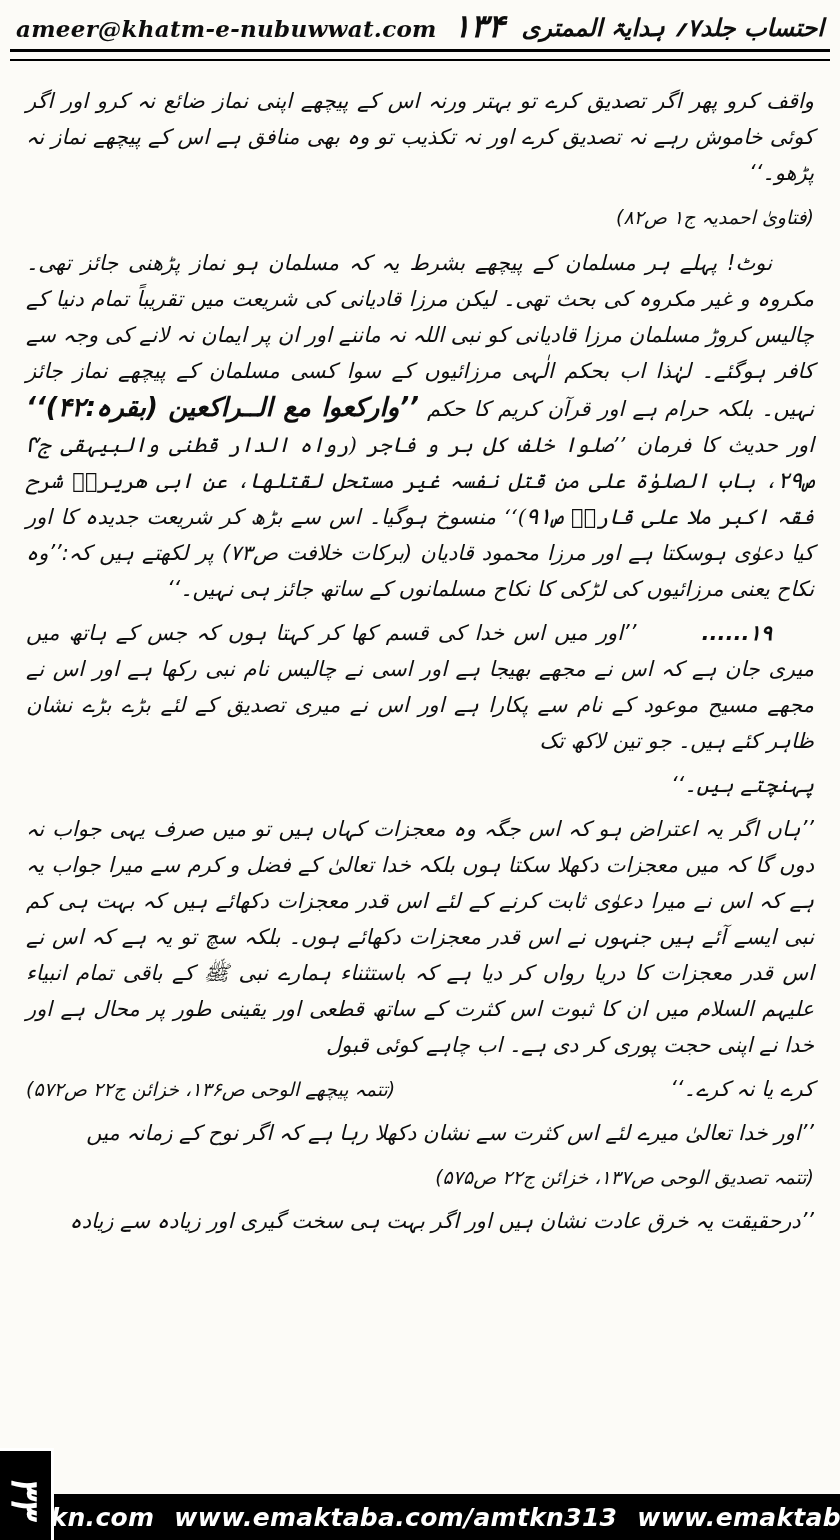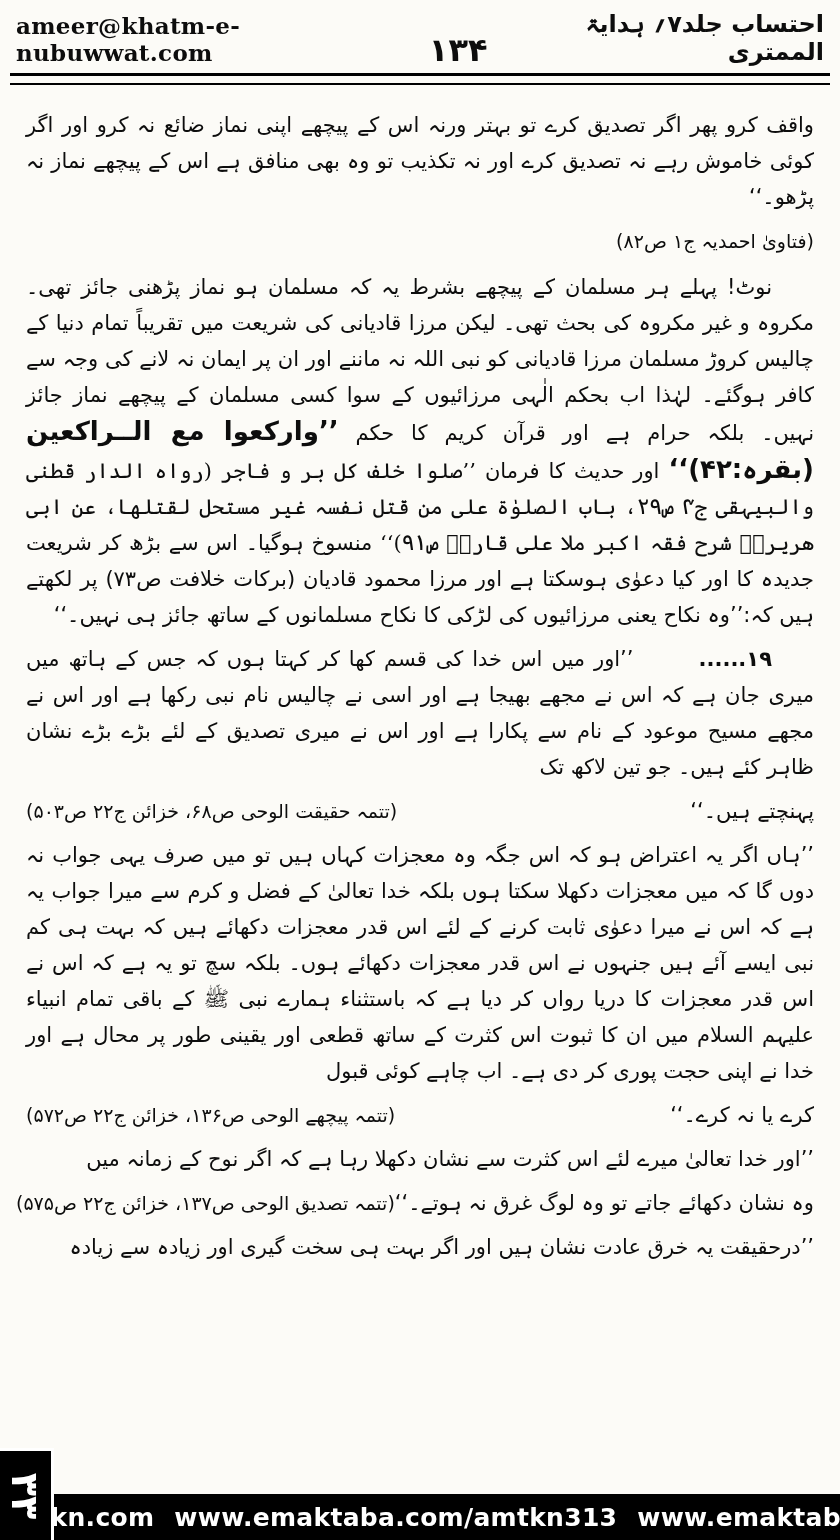--- a/index.html
+++ b/index.html
@@ -5,20 +5,21 @@
   html,body { margin:0; padding:0; background:#e8e6e0; }
   .page {
     position:relative;
     width:840px; height:1540px;
     margin:0 auto;
     background:#fcfbf7;
     color:#0d0d0d;
     font-family:"DejaVu Sans", sans-serif;
     overflow:hidden;
     box-sizing:border-box;
+    font-style:italic;
   }
   
   .page-header {
     display:flex;
     justify-content:space-between;
     align-items:flex-end;
     padding:10px 16px 2px 16px;
   }
   .header-email {
     font-family:"DejaVu Serif", serif;
@@ -151,36 +152,34 @@
       <span class="arabic-ref">’’صلوا خلف کل بر و فاجر (رواہ الدار قطنی والبیہقی ج۴ ص۲۹، باب الصلوٰۃ علی من قتل نفسہ غیر مستحل لقتلھا، عن ابی ھریرۃؓ شرح فقہ اکبر ملا علی قاریؒ ص۹۱)‘‘</span>
       <span> منسوخ ہوگیا۔ اس سے بڑھ کر شریعت جدیدہ کا اور کیا دعوٰی ہوسکتا ہے اور مرزا محمود قادیان (برکات خلافت ص۷۳) پر لکھتے ہیں کہ:’’وہ نکاح یعنی مرزائیوں کی لڑکی کا نکاح مسلمانوں کے ساتھ جائز ہی نہیں۔‘‘</span>
     </p>
 
     <p class="indent">
       <span class="item-num">۱۹......</span>
       <span>’’اور میں اس خدا کی قسم کھا کر کہتا ہوں کہ جس کے ہاتھ میں میری جان ہے کہ اس نے مجھے بھیجا ہے اور اسی نے چالیس نام نبی رکھا ہے اور اس نے مجھے مسیح موعود کے نام سے پکارا ہے اور اس نے میری تصدیق کے لئے بڑے بڑے نشان ظاہر کئے ہیں۔ جو تین لاکھ تک</span>
     </p>
     <div class="cite-line">
       <span class="tail">پہنچتے ہیں۔‘‘</span>
-      <span class="cite">(تتمہ حقیقت الوحی ص۶۸، خزائن ج۲۲ ص۵۰۳)</span>
     </div>
 
     <p>
       <span>’’ہاں اگر یہ اعتراض ہو کہ اس جگہ وہ معجزات کہاں ہیں تو میں صرف یہی جواب نہ دوں گا کہ میں معجزات دکھلا سکتا ہوں بلکہ خدا تعالیٰ کے فضل و کرم سے میرا جواب یہ ہے کہ اس نے میرا دعوٰی ثابت کرنے کے لئے اس قدر معجزات دکھائے ہیں کہ بہت ہی کم نبی ایسے آئے ہیں جنہوں نے اس قدر معجزات دکھائے ہوں۔ بلکہ سچ تو یہ ہے کہ اس نے اس قدر معجزات کا دریا رواں کر دیا ہے کہ باستثناء ہمارے نبی ﷺ کے باقی تمام انبیاء علیہم السلام میں ان کا ثبوت اس کثرت کے ساتھ قطعی اور یقینی طور پر محال ہے اور خدا نے اپنی حجت پوری کر دی ہے۔ اب چاہے کوئی قبول</span>
     </p>
     <div class="cite-line">
       <span class="tail">کرے یا نہ کرے۔‘‘</span>
       <span class="cite">(تتمہ پیچھے الوحی ص۱۳۶، خزائن ج۲۲ ص۵۷۲)</span>
     </div>
 
     <p>
       <span>’’اور خدا تعالیٰ میرے لئے اس کثرت سے نشان دکھلا رہا ہے کہ اگر نوح کے زمانہ میں</span>
     </p>
     <div class="cite-line">
-      <span class="tail">وہ نشان دکھائے جاتے تو وہ لوگ غرق نہ ہوتے۔‘‘</span>
       <span class="cite">(تتمہ تصدیق الوحی ص۱۳۷، خزائن ج۲۲ ص۵۷۵)</span>
     </div>
 
     <p>
       <span>’’درحقیقت یہ خرق عادت نشان ہیں اور اگر بہت ہی سخت گیری اور زیادہ سے زیادہ</span>
     </p>
 
   </main>
 
   <footer class="footer-bar">

